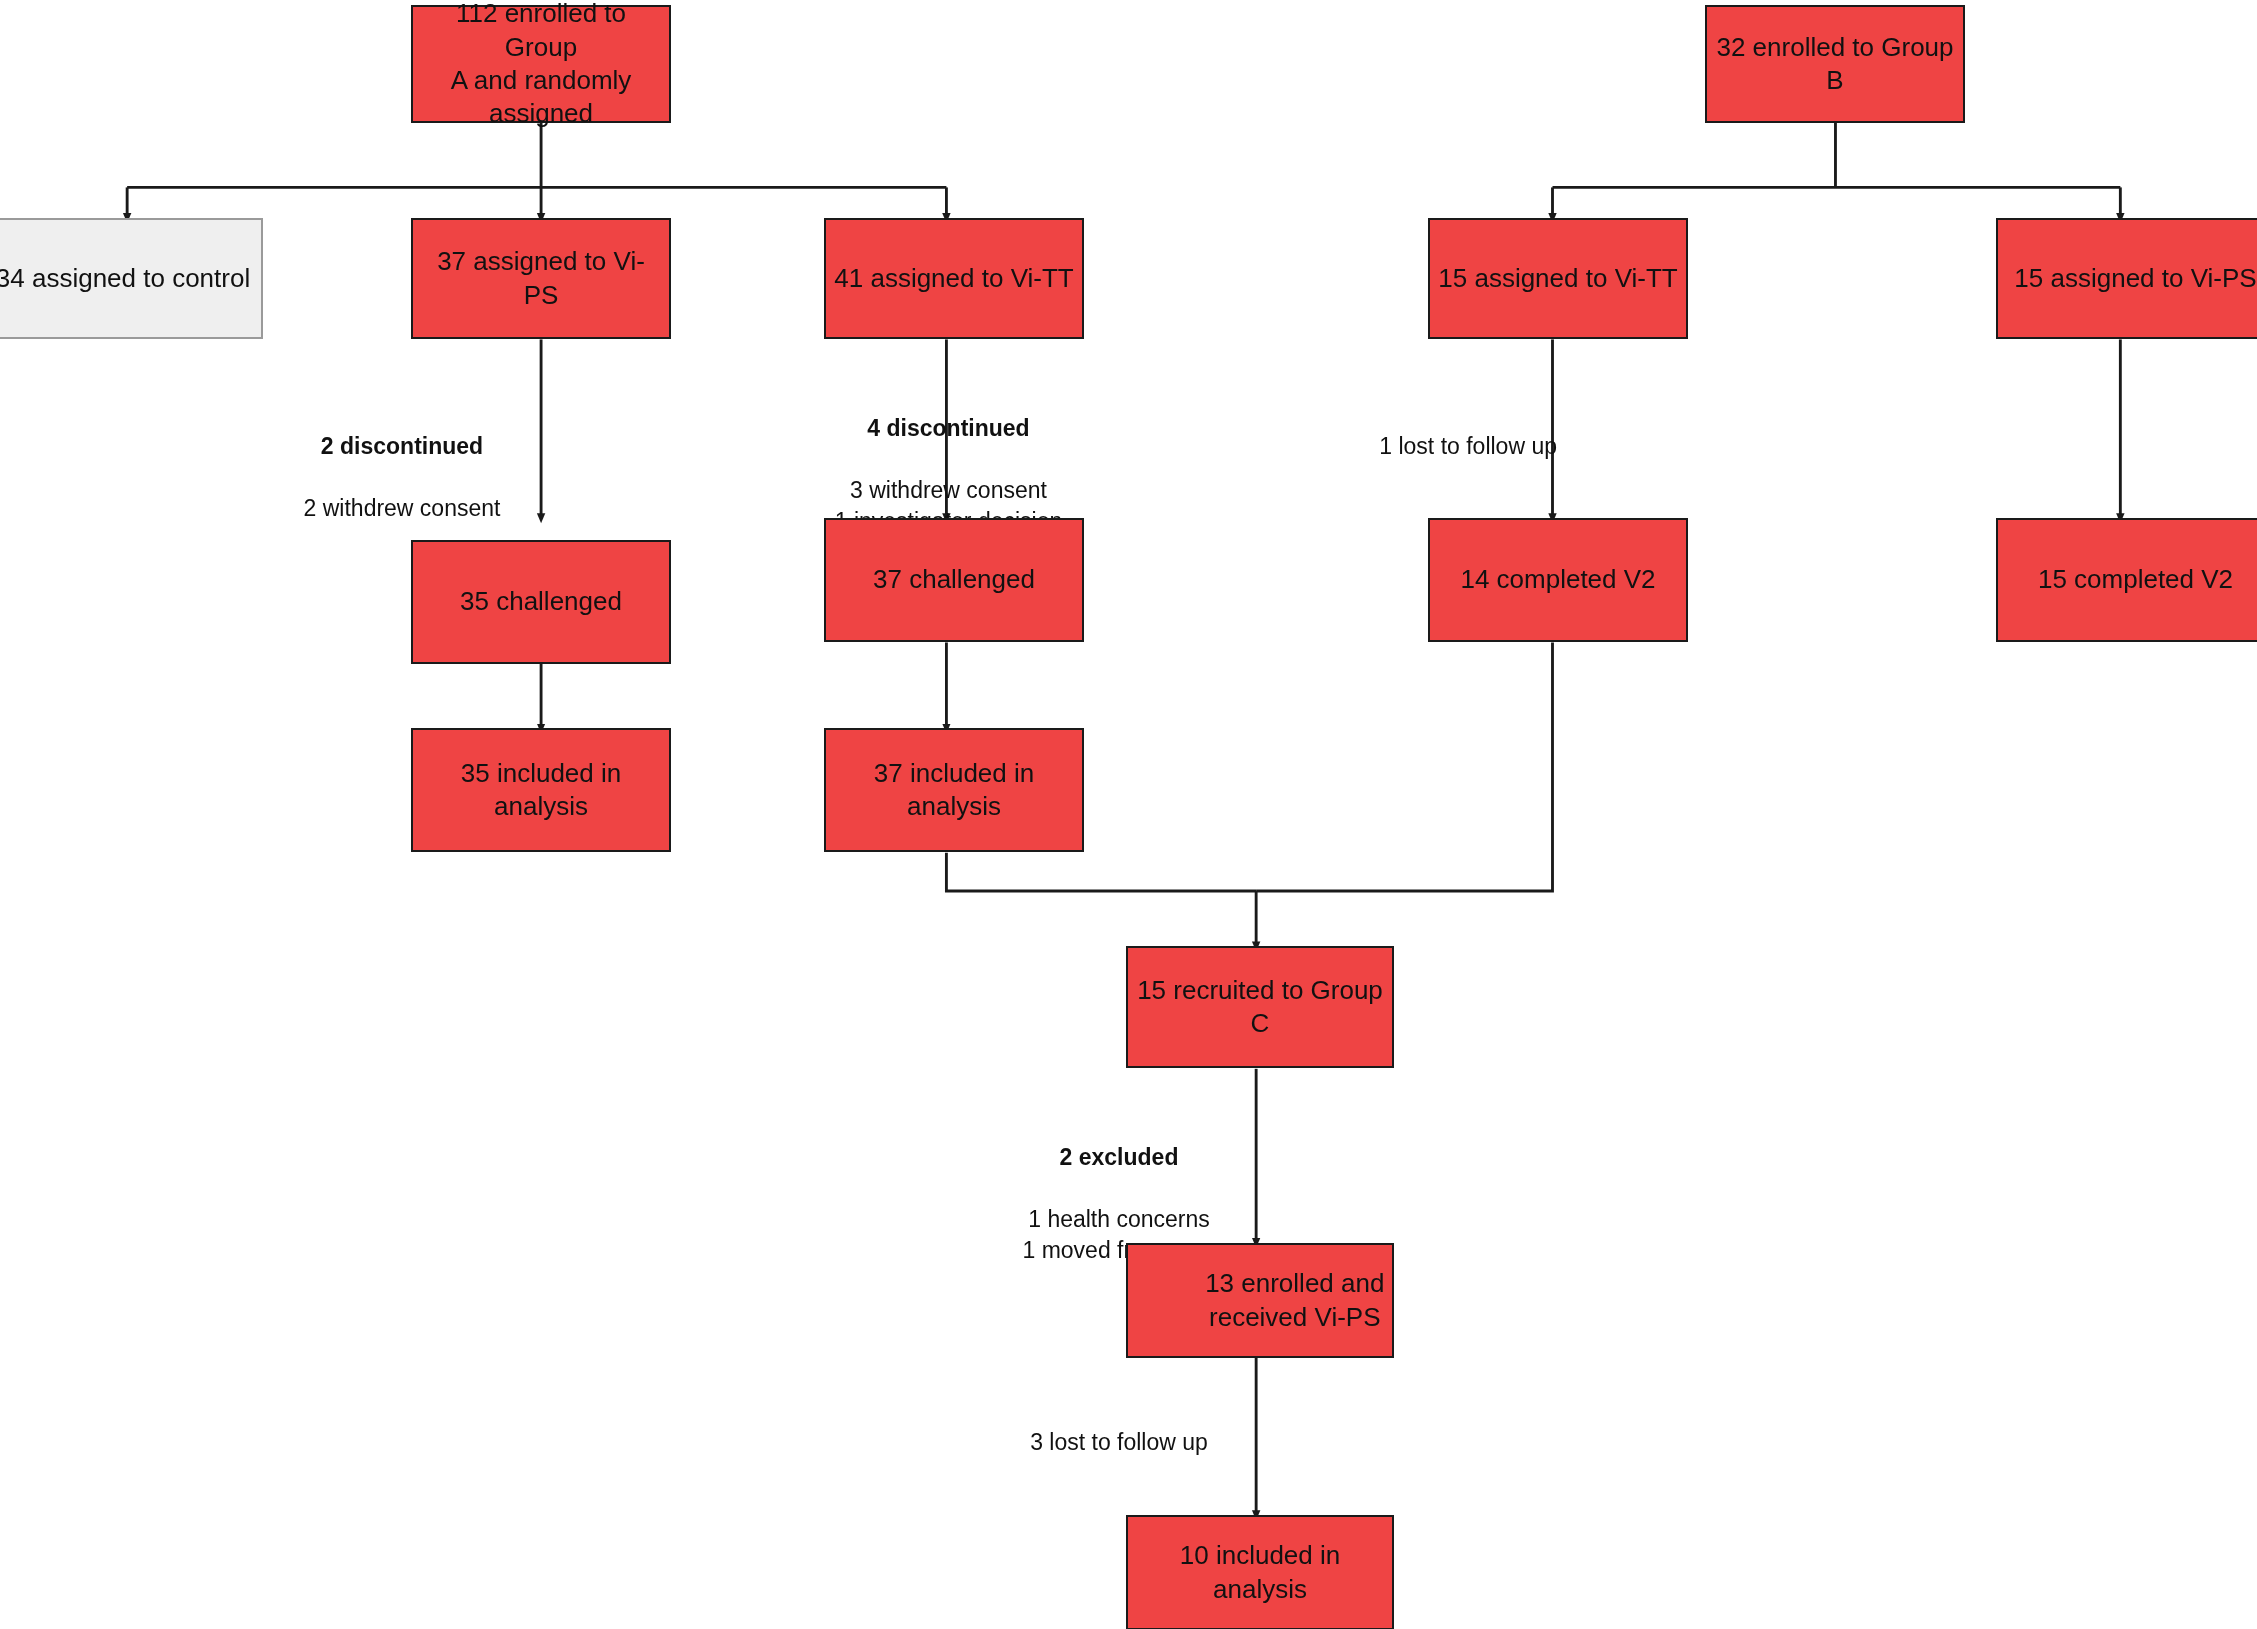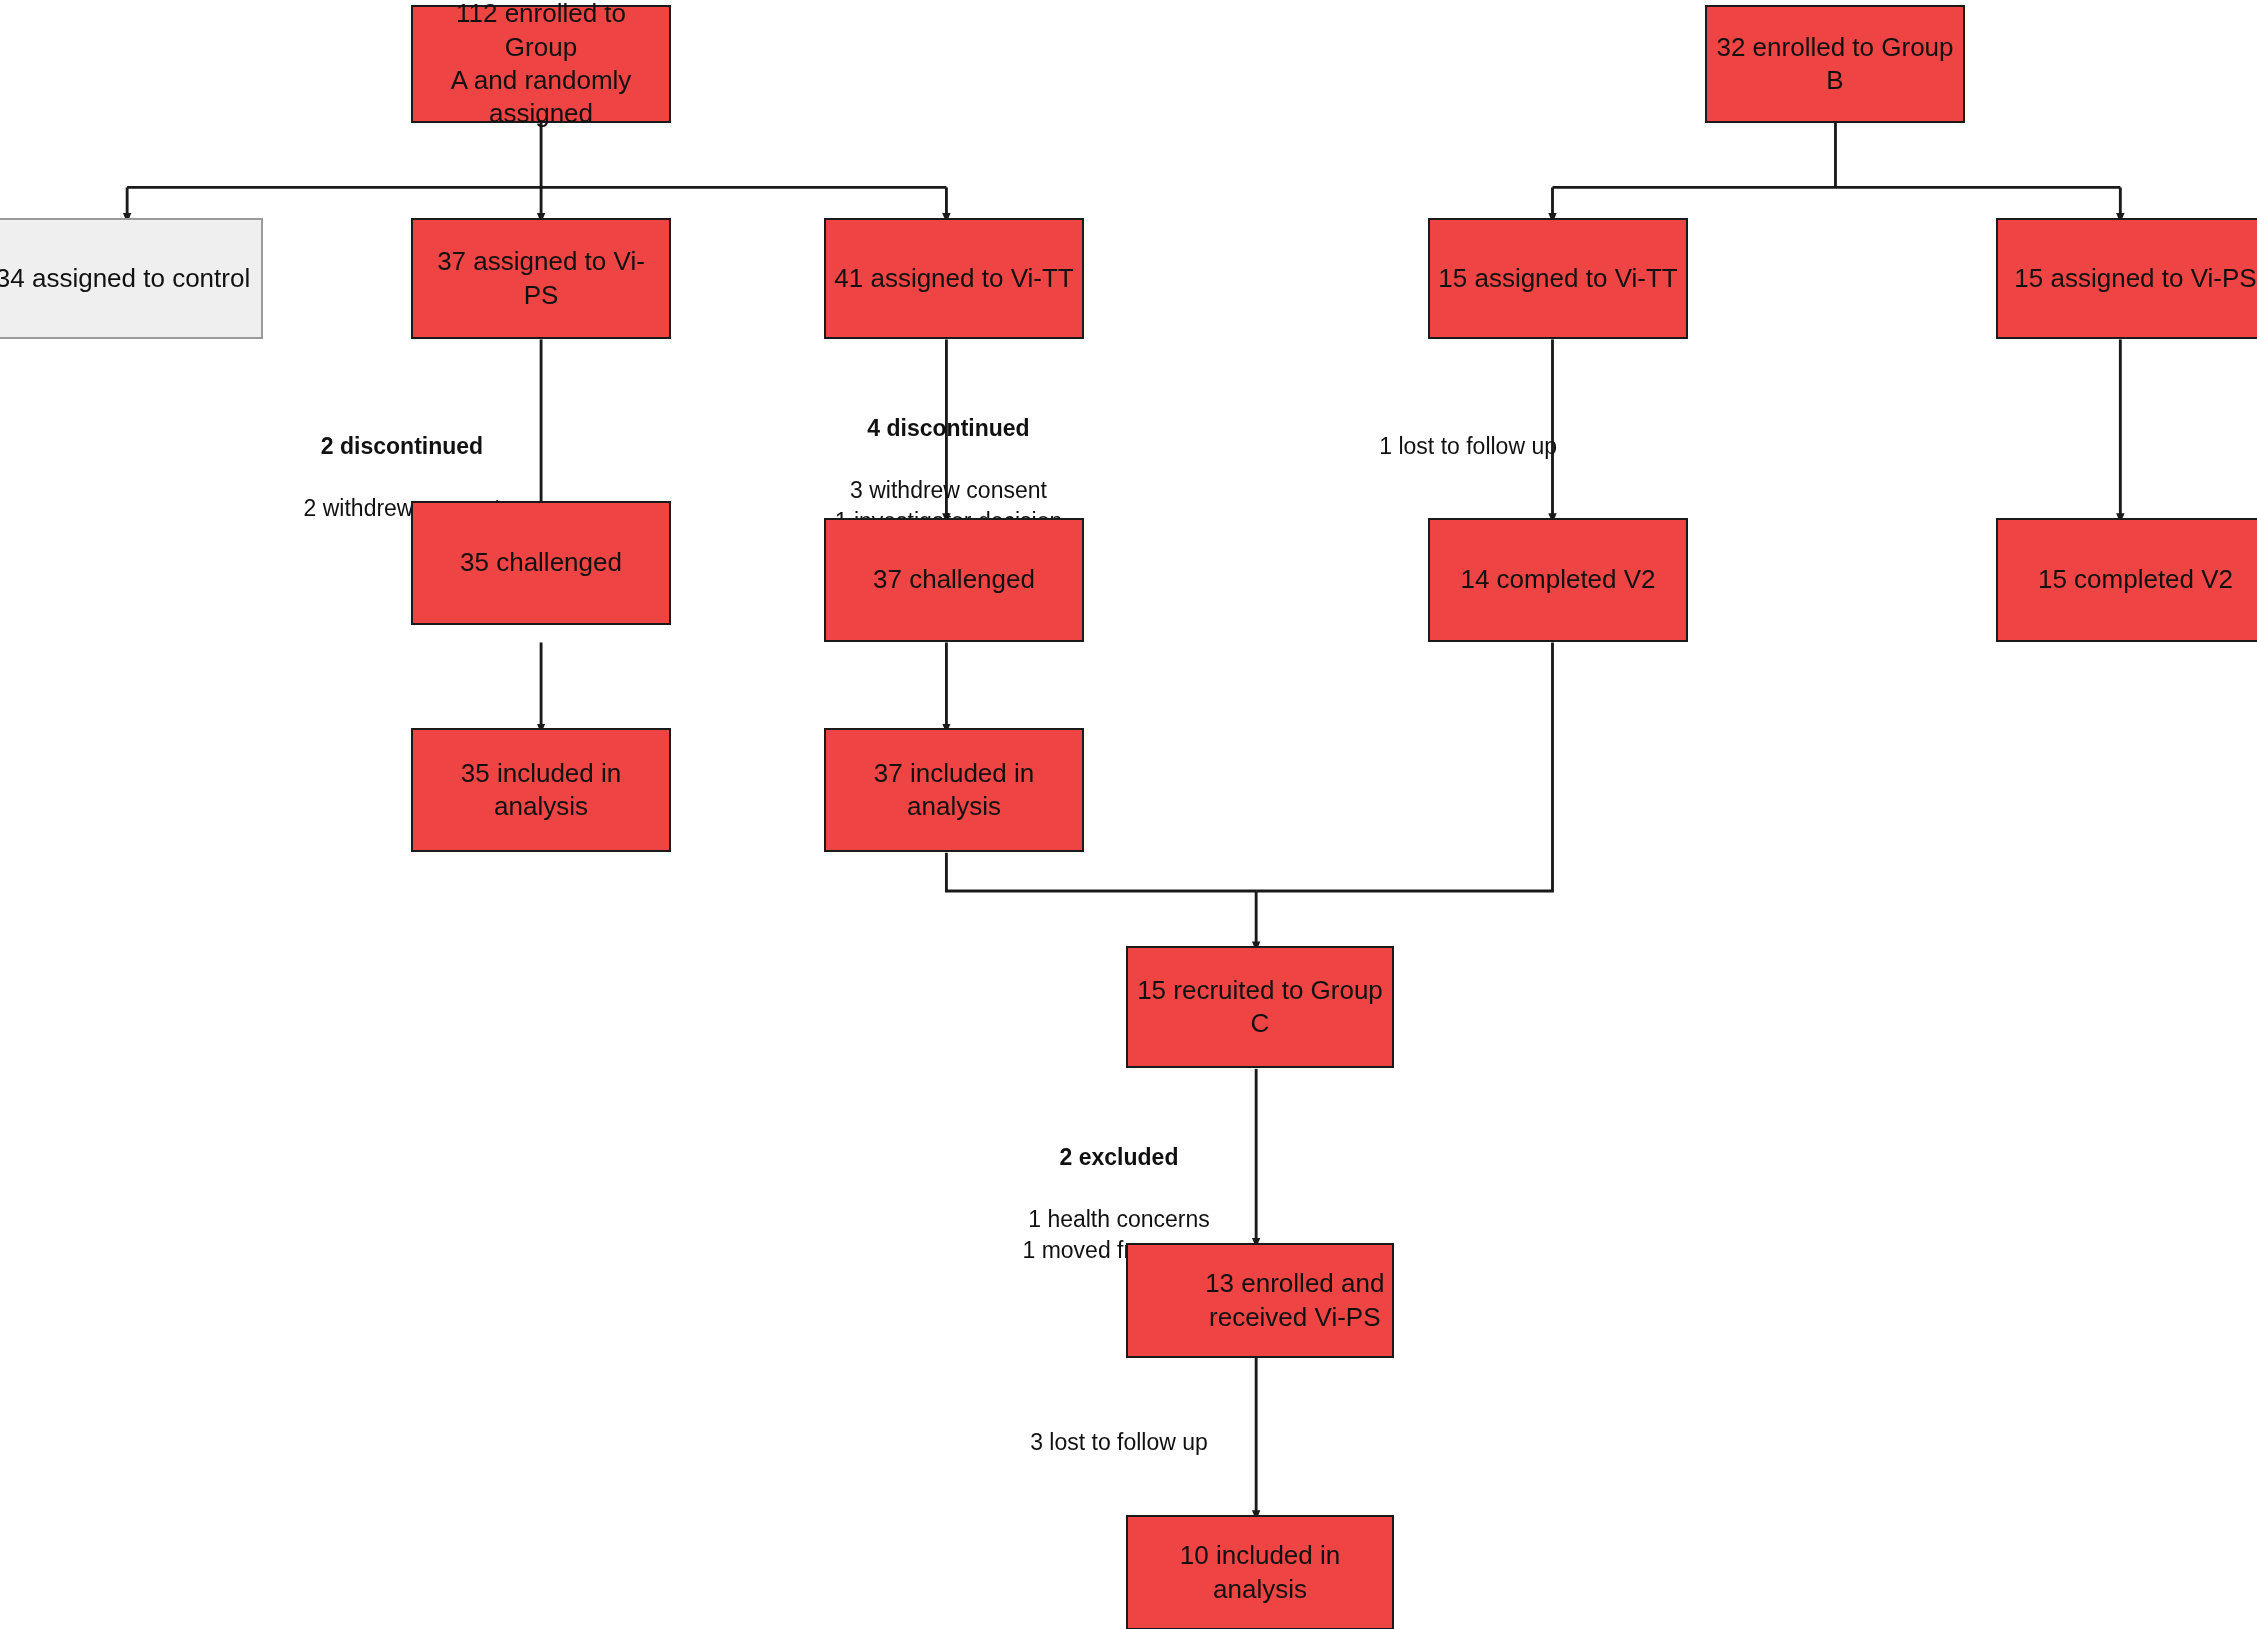--- a/index.html
+++ b/index.html
@@ -156,21 +156,21 @@
   <div class="edge-note" style="left:813px; top:382px; width:271px;">
     <span class="note-head">4 discontinued</span>
     <span class="note-line">3 withdrew consent
 1 investigator decision</span>
   </div>
 
   <div class="edge-note" style="left:1289px; top:400px; width:268px; text-align:right;">
     <span class="note-line">1 lost to follow up</span>
   </div>
 
-  <div class="node-box" style="left:411px; top:501px; width:260px; height:124px;">
+  <div class="node-box" style="left:411px; top:540px; width:260px; height:124px;">
     <span class="node-label">35 challenged</span>
   </div>
 
   <div class="node-box" style="left:824px; top:518px; width:260px; height:124px;">
     <span class="node-label">37 challenged</span>
   </div>
 
   <div class="node-box" style="left:1428px; top:518px; width:260px; height:124px;">
     <span class="node-label">14 completed V2</span>
   </div>

